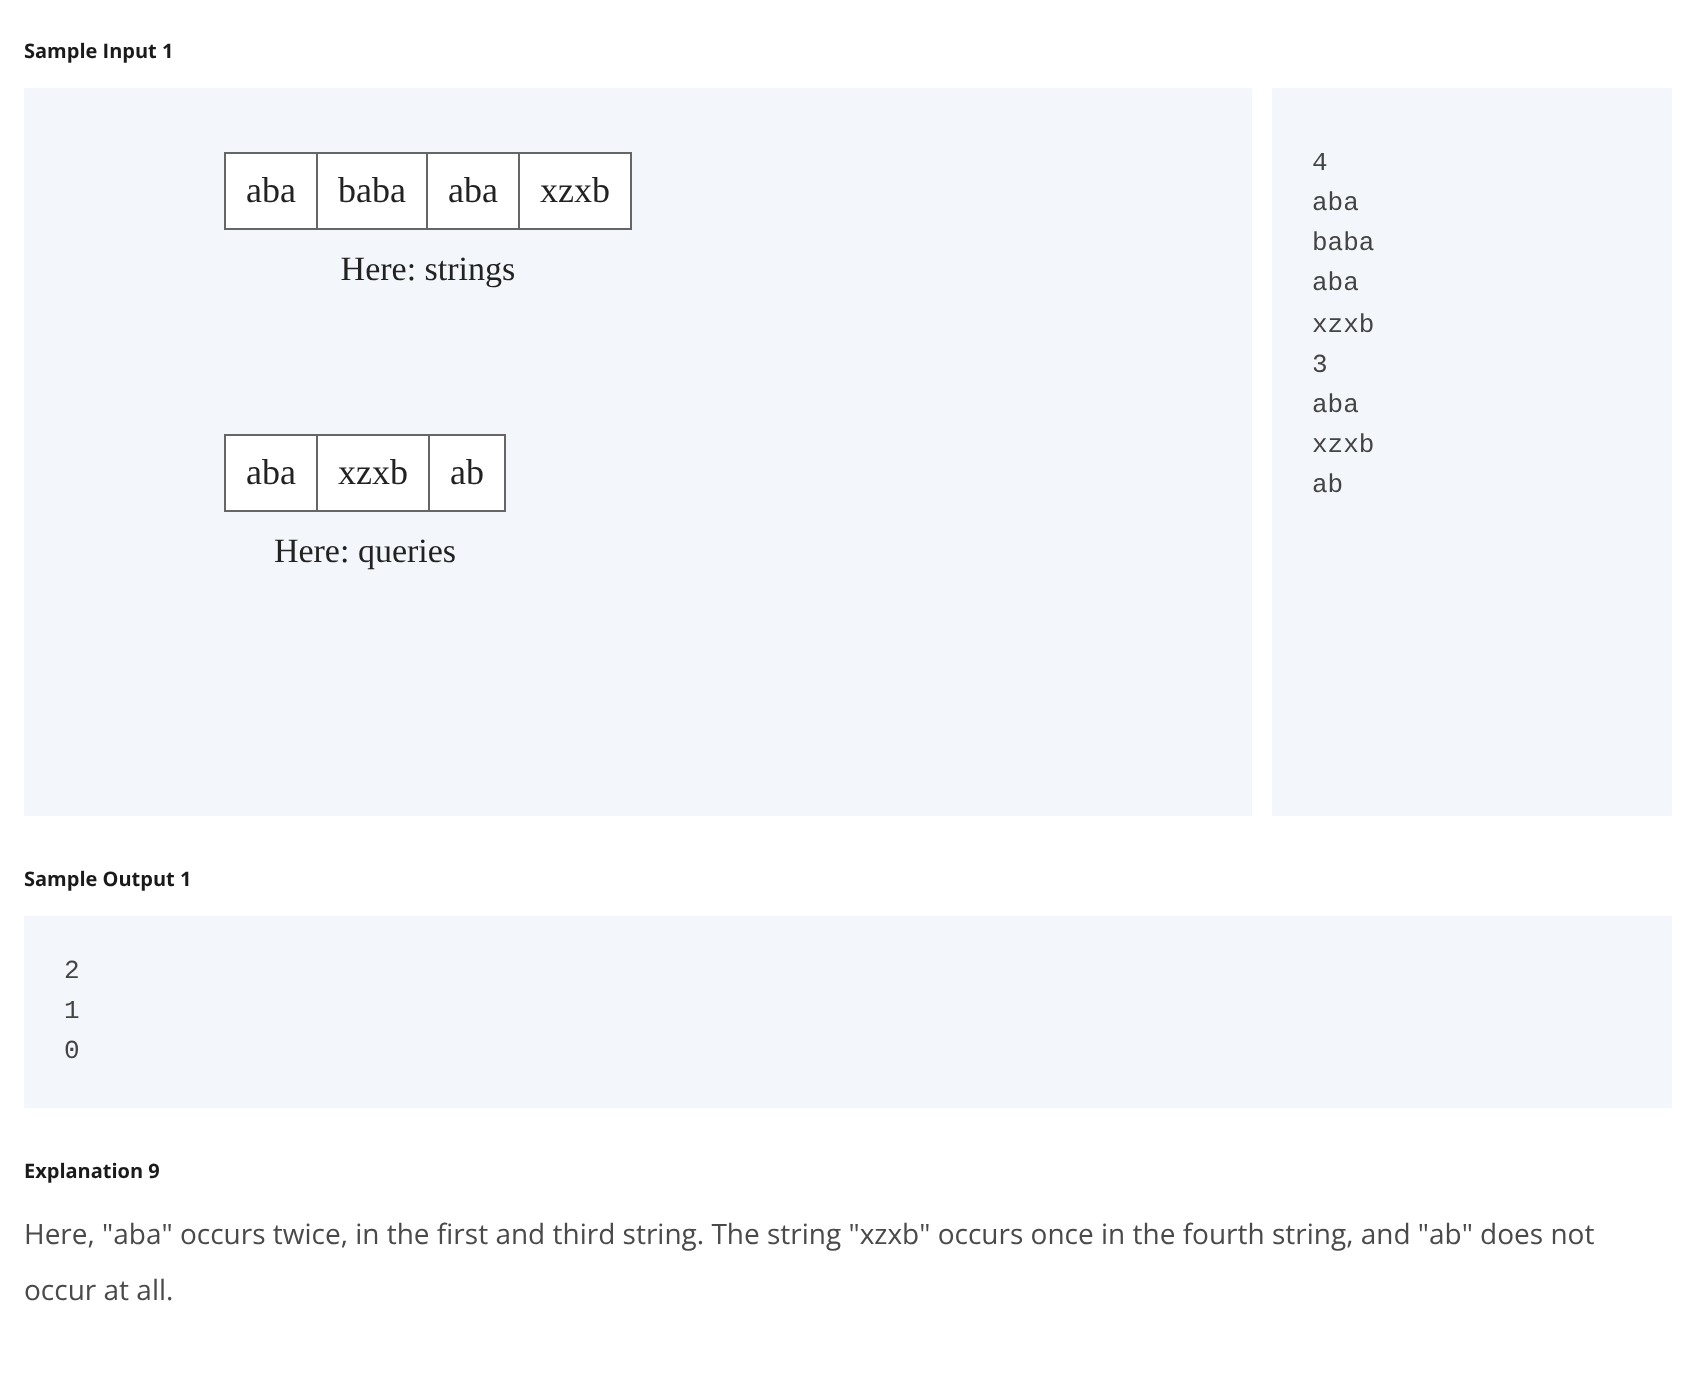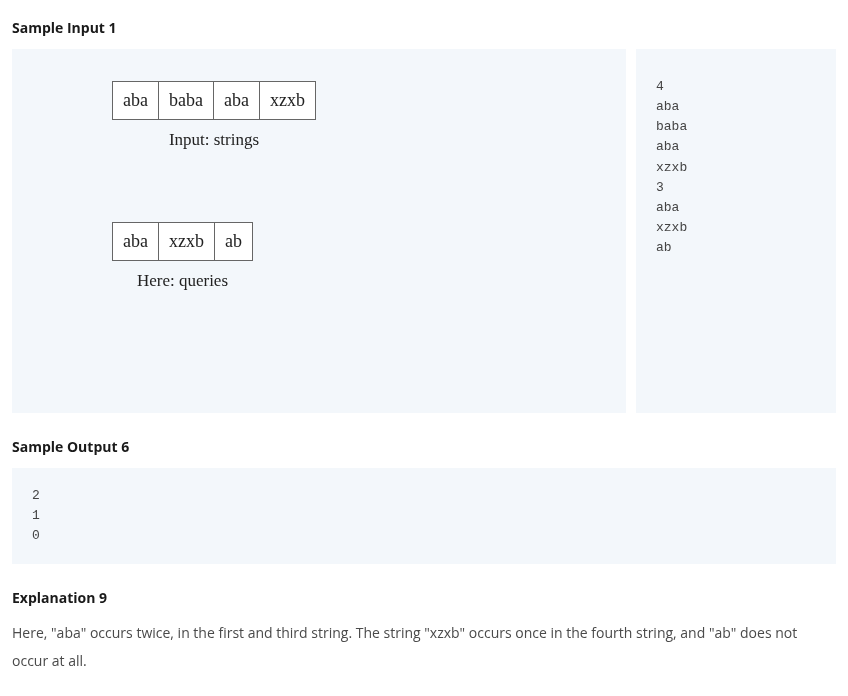--- a/index.html
+++ b/index.html
@@ -10,21 +10,21 @@
   body {
     font-family: -apple-system, BlinkMacSystemFont, "Segoe UI", "Open Sans", sans-serif;
     color: #333;
     background: #fff;
     padding: 12px;
     width: 848px;
     font-size: 14px;
   }
   .section-heading {
     font-weight: 700;
-    font-size: 14px;
+    font-size: 10px;
     color: #1a1a1a;
     margin-bottom: 12px;
     margin-top: 6px;
   }
   .sample-row {
     display: flex;
     gap: 10px;
     margin-bottom: 24px;
   }
   .diagram-panel {
@@ -100,21 +100,21 @@
 
 <div class="sample-row">
   <div class="diagram-panel">
     <div class="array-block">
       <div class="array-cells">
         <div>aba</div>
         <div>baba</div>
         <div>aba</div>
         <div>xzxb</div>
       </div>
-      <div class="array-caption">Input: strings</div>
+      <div class="array-caption">Here: strings</div>
     </div>
     <div class="array-block">
       <div class="array-cells">
         <div>aba</div>
         <div>xzxb</div>
         <div>ab</div>
       </div>
       <div class="array-caption">Here: queries</div>
     </div>
   </div>
@@ -122,21 +122,21 @@
 aba
 baba
 aba
 xzxb
 3
 aba
 xzxb
 ab</div>
 </div>
 
-<div class="section-heading">Sample Output 6</div>
+<div class="section-heading">Sample Output 1</div>
 
 <div class="output-panel">2
 1
 0</div>
 
 <div class="section-heading">Explanation 9</div>
 
 <div class="explanation-text">Here, "aba" occurs twice, in the first and third string. The string "xzxb" occurs once in the fourth string, and "ab" does not occur at all.</div>
 
 </body></html>

